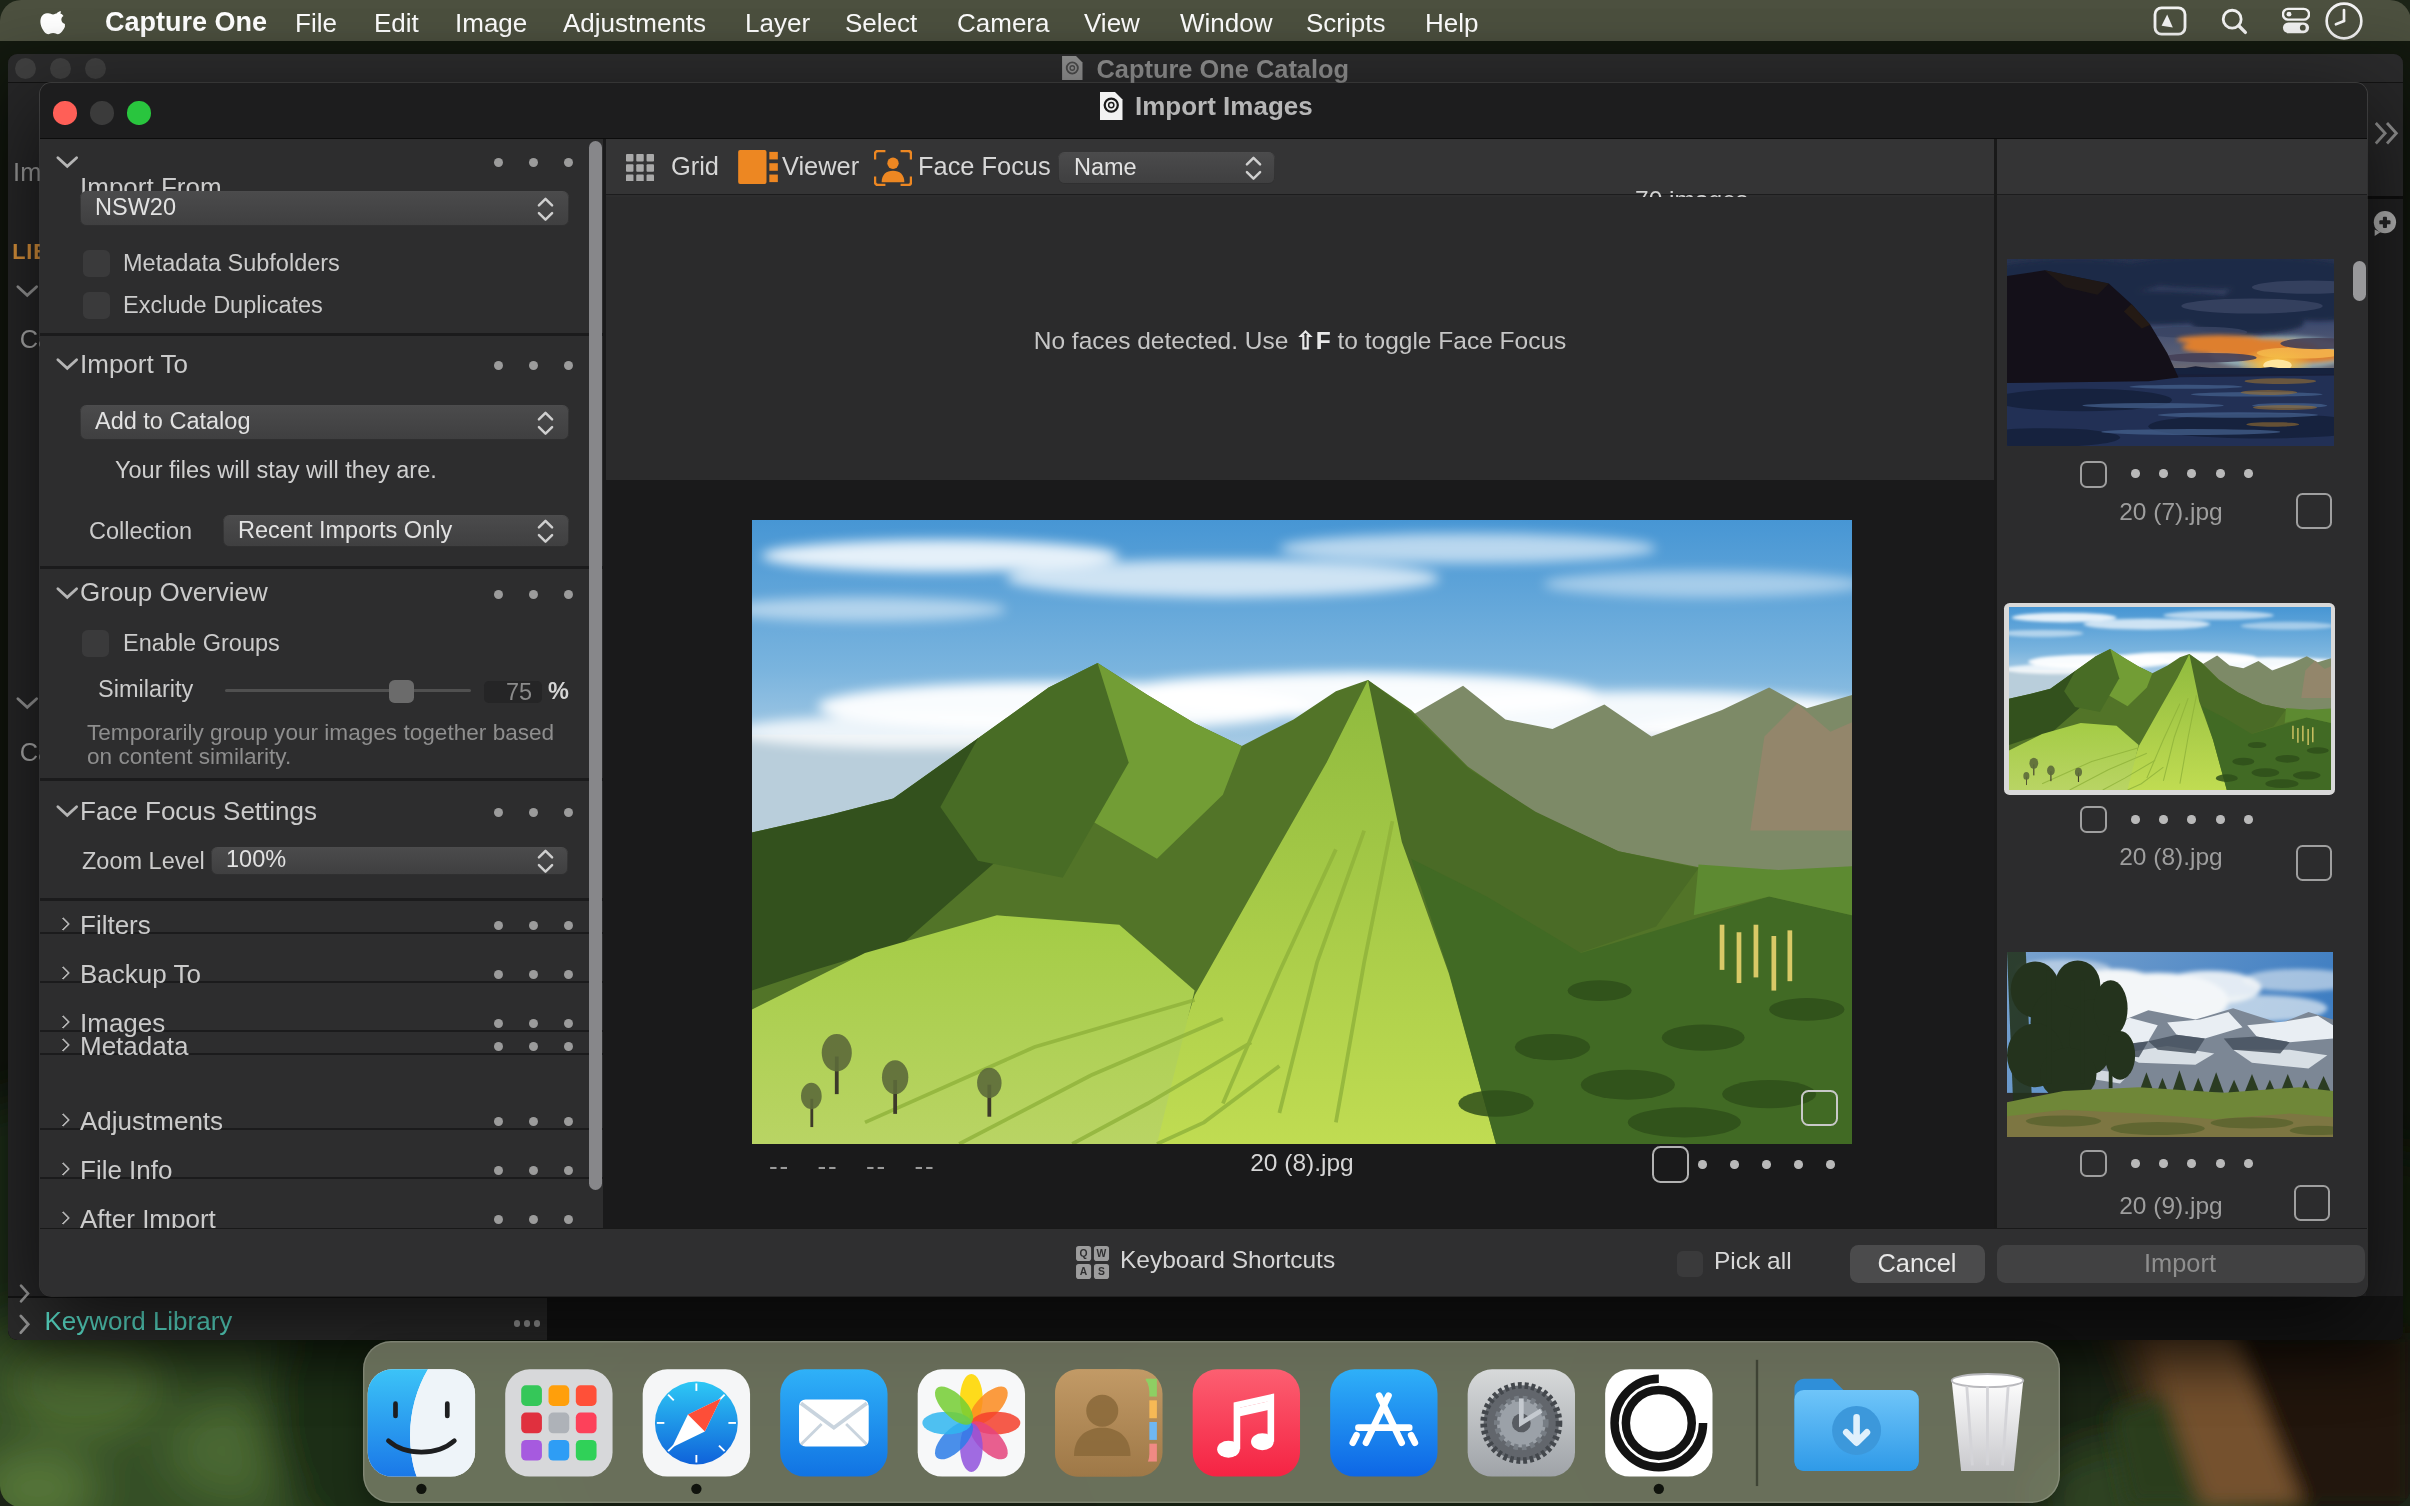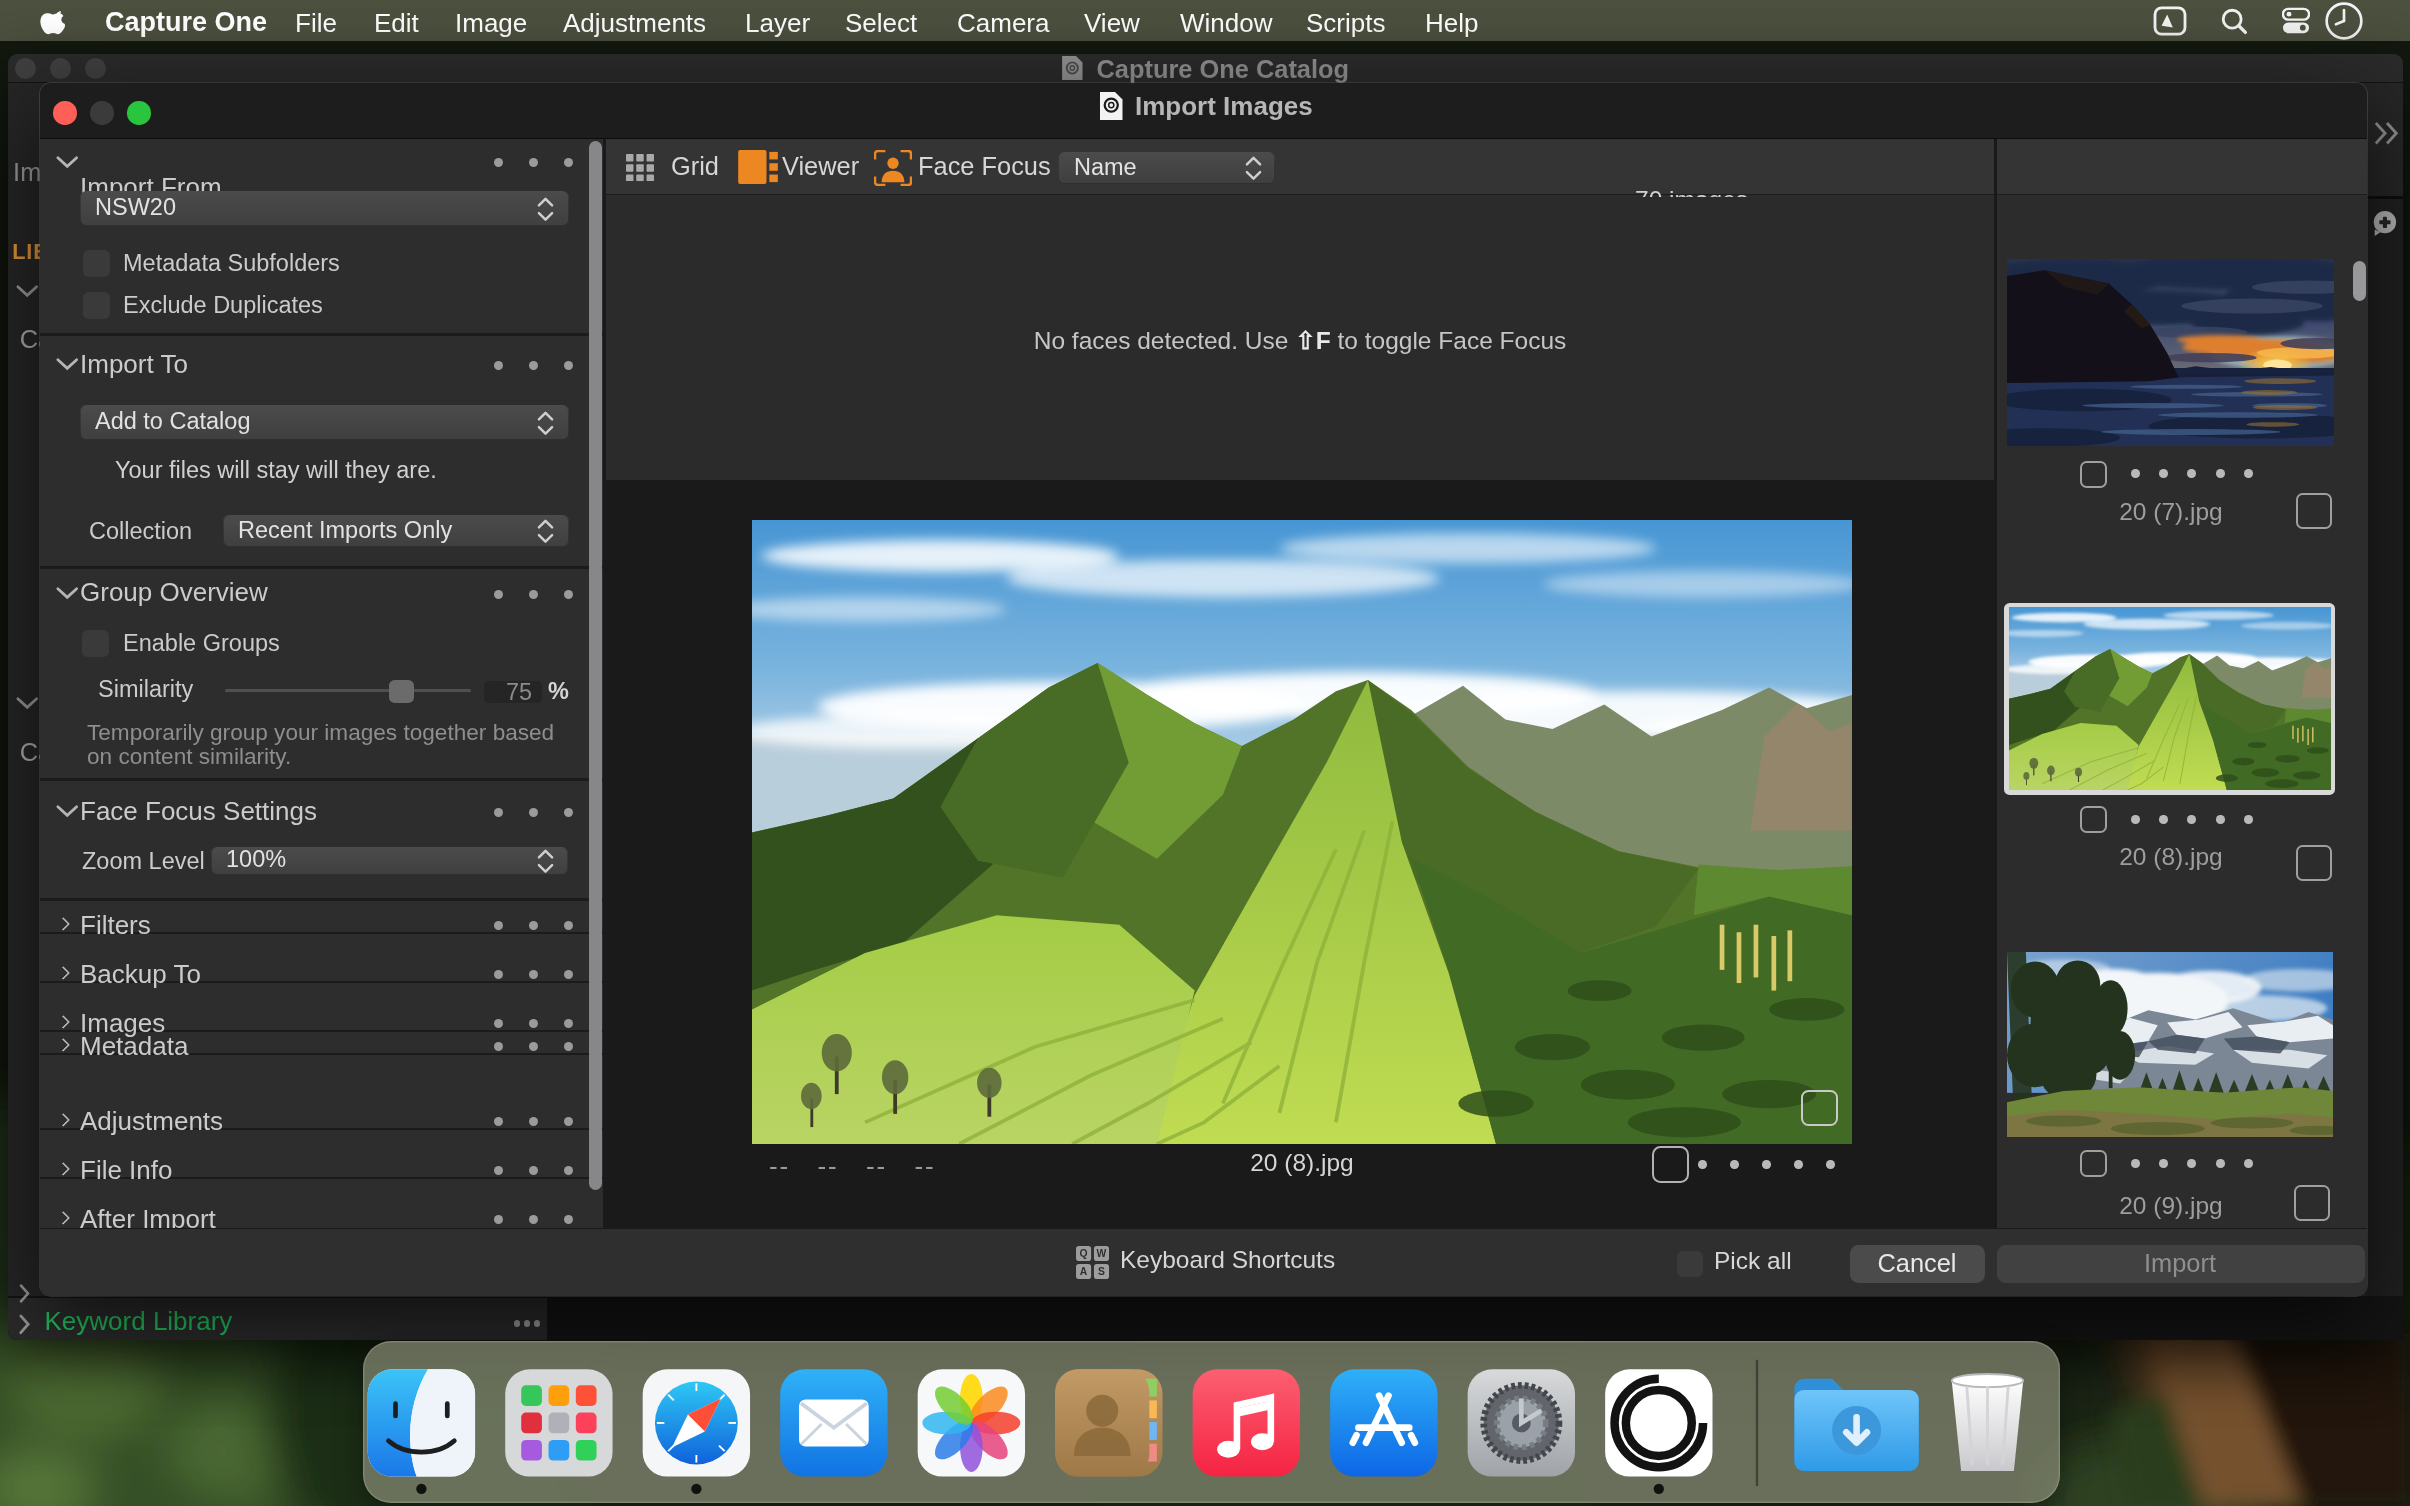--- a/index.html
+++ b/index.html
@@ -1,18 +1,18 @@
 <!DOCTYPE html>
 <html style="font-size:15px"><head>
 <meta charset="utf-8">
 <style>
   * { margin:0; padding:0; box-sizing:border-box; }
   html,body { width:2411px; height:1507px; overflow:hidden; background:#1c2417; font-family:"Liberation Sans",sans-serif; }
   .abs { position:absolute; }
-  #stage { position:relative; width:2411px; height:1507px; overflow:hidden; }
+  #stage { position:relative; width:2411px; height:1507px; overflow:hidden;border-radius:21px; }
   .txt { white-space:nowrap; }
   .sel { background:linear-gradient(#4b4b4c,#3f3f40); border-radius:6.6px; box-shadow:inset 0 0.9px 0 rgba(255,255,255,.10), inset 0 0 0 0.9px rgba(0,0,0,.25); }
   .cbd { width:27px; height:27px; border-radius:5.6px; background:#3a3a3b; }
   .d3 { width:9.4px; height:9.4px; border-radius:50%; background:#9b9b9b; box-shadow:35px 0 0 #9b9b9b, 70px 0 0 #9b9b9b; }
   .colrow { left:0; width:563px; height:33px; border-bottom:2.8px solid #1b1b1c; }
   .chev { position:absolute; left:18px; top:18px; width:10.4px; height:10.4px; border-right:2.8px solid #b5b5b5; border-top:2.8px solid #b5b5b5; transform:rotate(45deg); border-radius:0.9px; }
   .rlbl { position:absolute; left:40px; top:9.4px; font-size:26px; color:#cbcbcb; white-space:nowrap; }
   .rowd3 { position:absolute; left:454px; top:20px; }
   .dot5 { width:8.5px; height:8.5px; border-radius:50%; background:#b9b9b9; box-shadow:32px 0 0 #b9b9b9, 64px 0 0 #b9b9b9, 96px 0 0 #b9b9b9, 128px 0 0 #b9b9b9; }
   .dot5t { box-shadow:28px 0 0 #b9b9b9, 56px 0 0 #b9b9b9, 85px 0 0 #b9b9b9, 113px 0 0 #b9b9b9 !important; }
@@ -130,21 +130,21 @@
     </svg>
 
     <div class="abs" style="left:0;top:1242px;width:2395px;height:44px;background:#141414;"></div>
     <div class="abs" style="left:0;top:1244px;width:539px;height:42px;background:#2b2b2b;"></div>
     <svg class="abs" style="left:10.4px;top:1229px" width="13" height="21" viewBox="0 0 14 24">
         <path d="M3 3 L11 12 L3 21" fill="none" stroke="#9a9a9a" stroke-width="3" stroke-linecap="round"></path>
       </svg>
       <svg class="abs" style="left:10.4px;top:1259px" width="13" height="22.6" viewBox="0 0 14 24">
         <path d="M3 3 L11 12 L3 21" fill="none" stroke="#9a9a9a" stroke-width="3" stroke-linecap="round"></path>
       </svg>
-    <div class="abs txt" style="left:37px;top:1252px;font-size:26px;color:#22c55e;">Keyword Library</div>
+    <div class="abs txt" style="left:37px;top:1252px;font-size:26px;color:#5eead4;">Keyword Library</div>
     <div class="abs" style="left:506px;top:1266px;width:6.6px;height:6.6px;border-radius:50%;background:#9a9a9a;"></div>
     <div class="abs" style="left:516px;top:1266px;width:6.6px;height:6.6px;border-radius:50%;background:#9a9a9a;"></div>
     <div class="abs" style="left:526px;top:1266px;width:6.6px;height:6.6px;border-radius:50%;background:#9a9a9a;"></div>
   </div>
 
   <div class="abs" id="dialog" style="left:40px;top:83px;width:2327px;height:1213px;background:#2d2d2e;border-radius:11.3px;box-shadow:0 28px 85px rgba(0,0,0,.65), 0 0 0 0.9px rgba(120,120,120,.45);overflow:hidden;">
 
     <div class="abs" style="left:0;top:0;width:2327px;height:56px;background:#1d1d1e;border-bottom:0.9px solid #0c0c0c;"></div>
     <div class="abs" style="left:13px;top:18px;width:23.5px;height:23.5px;border-radius:50%;background:#ff5f57;"></div>
     <div class="abs" style="left:50px;top:18px;width:23.5px;height:23.5px;border-radius:50%;background:#3b3b3b;"></div>

